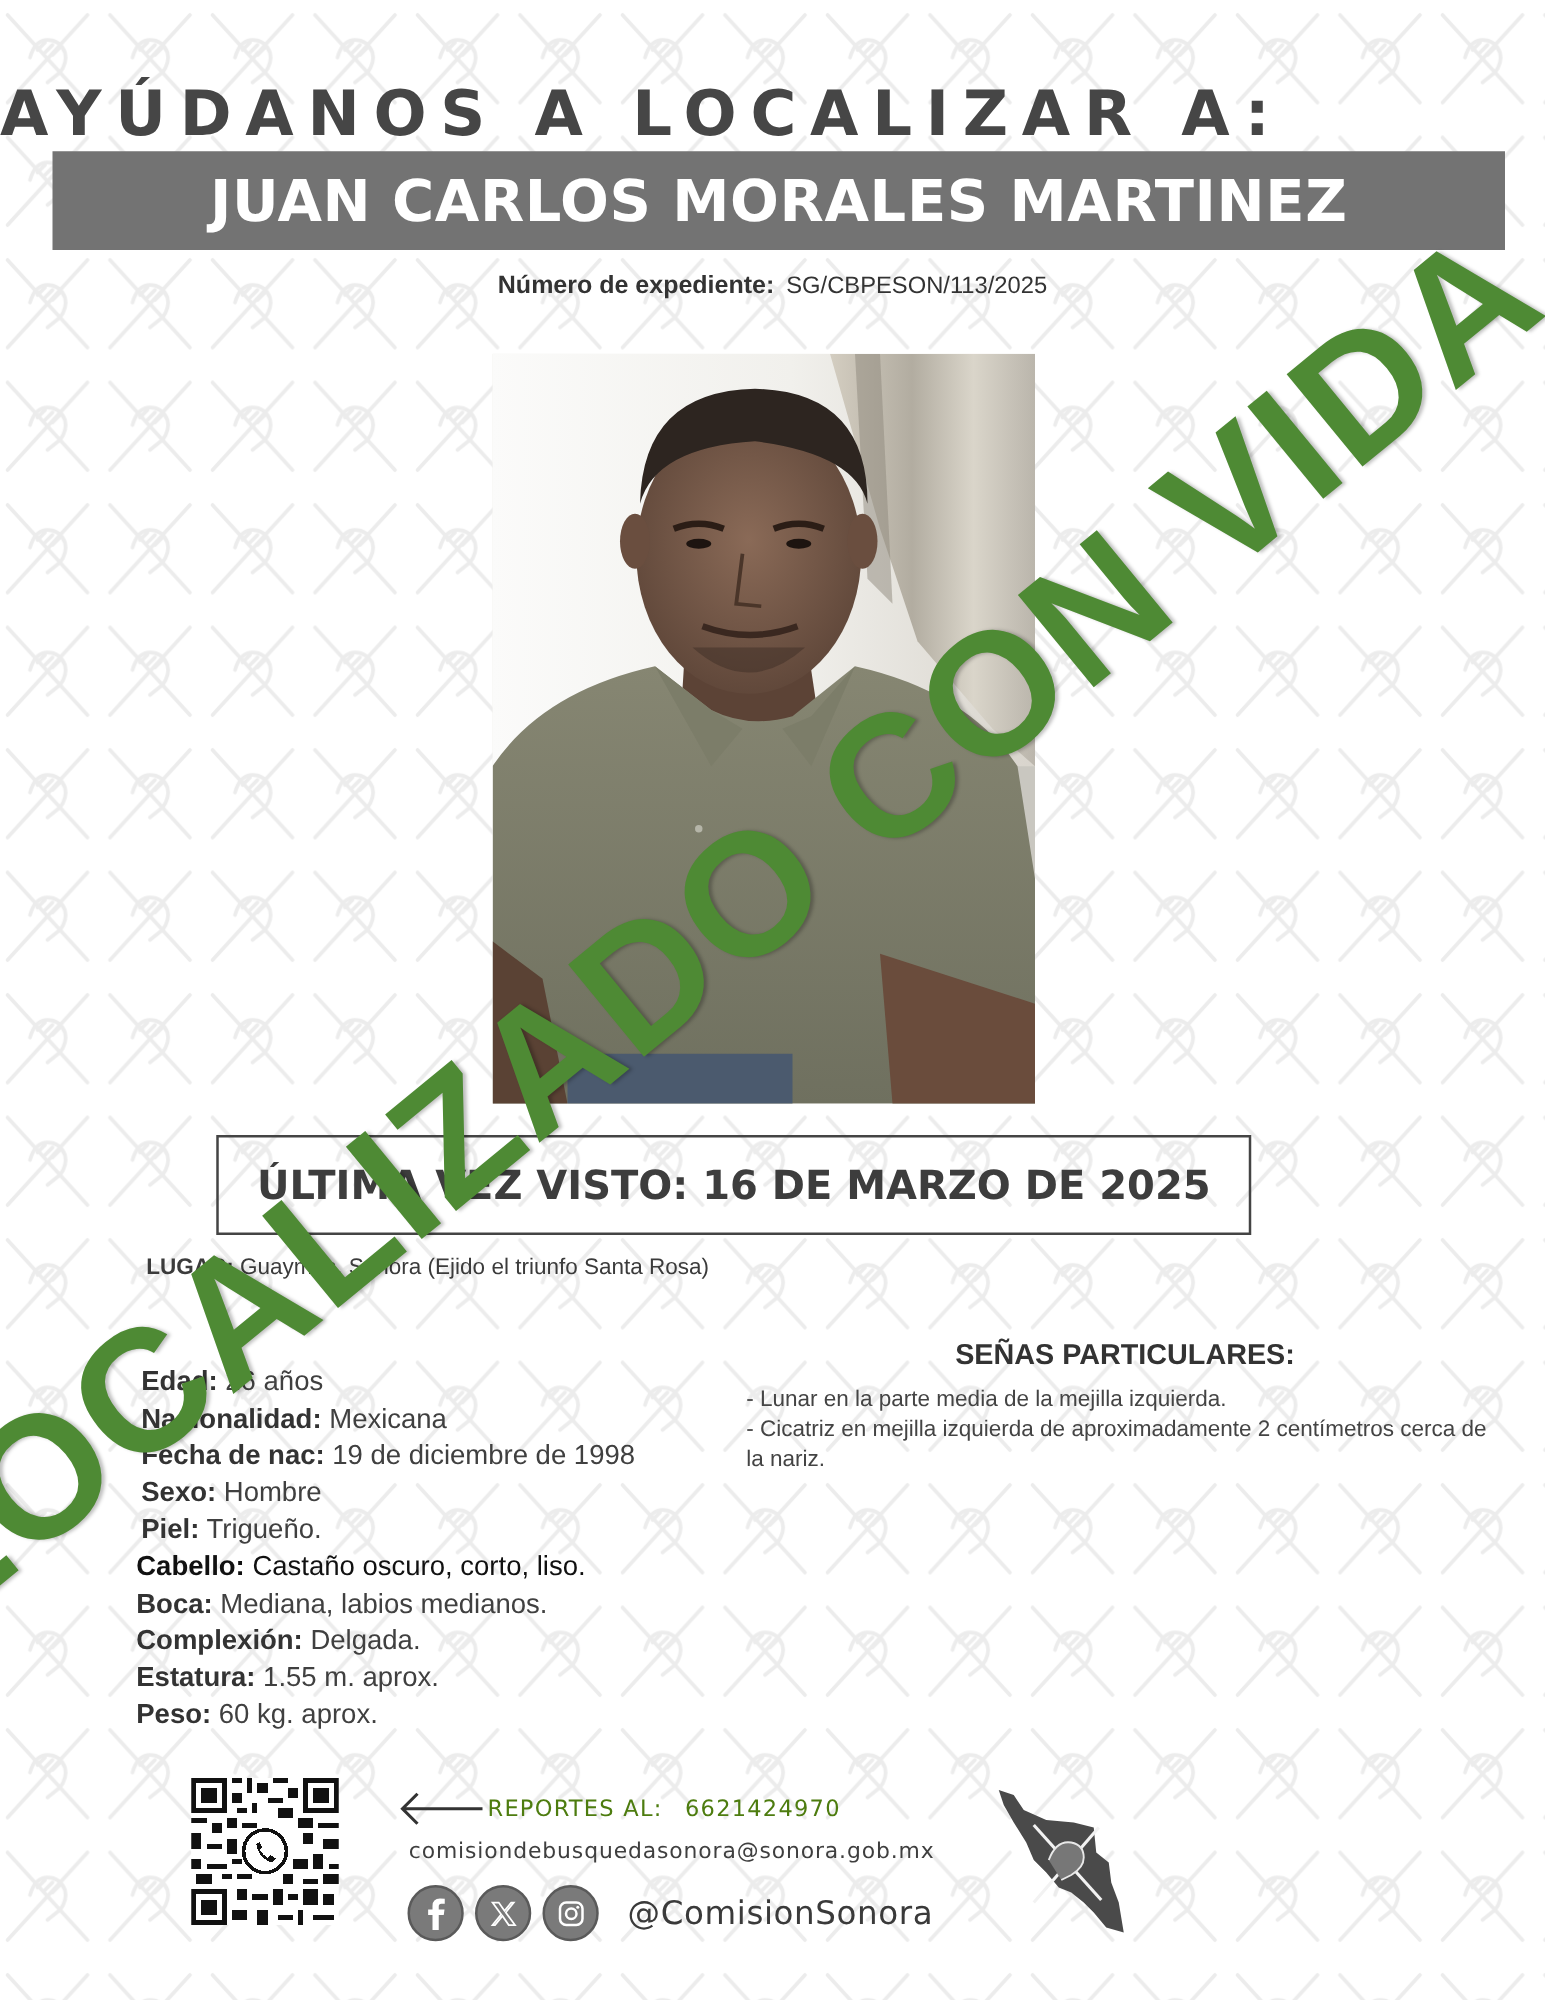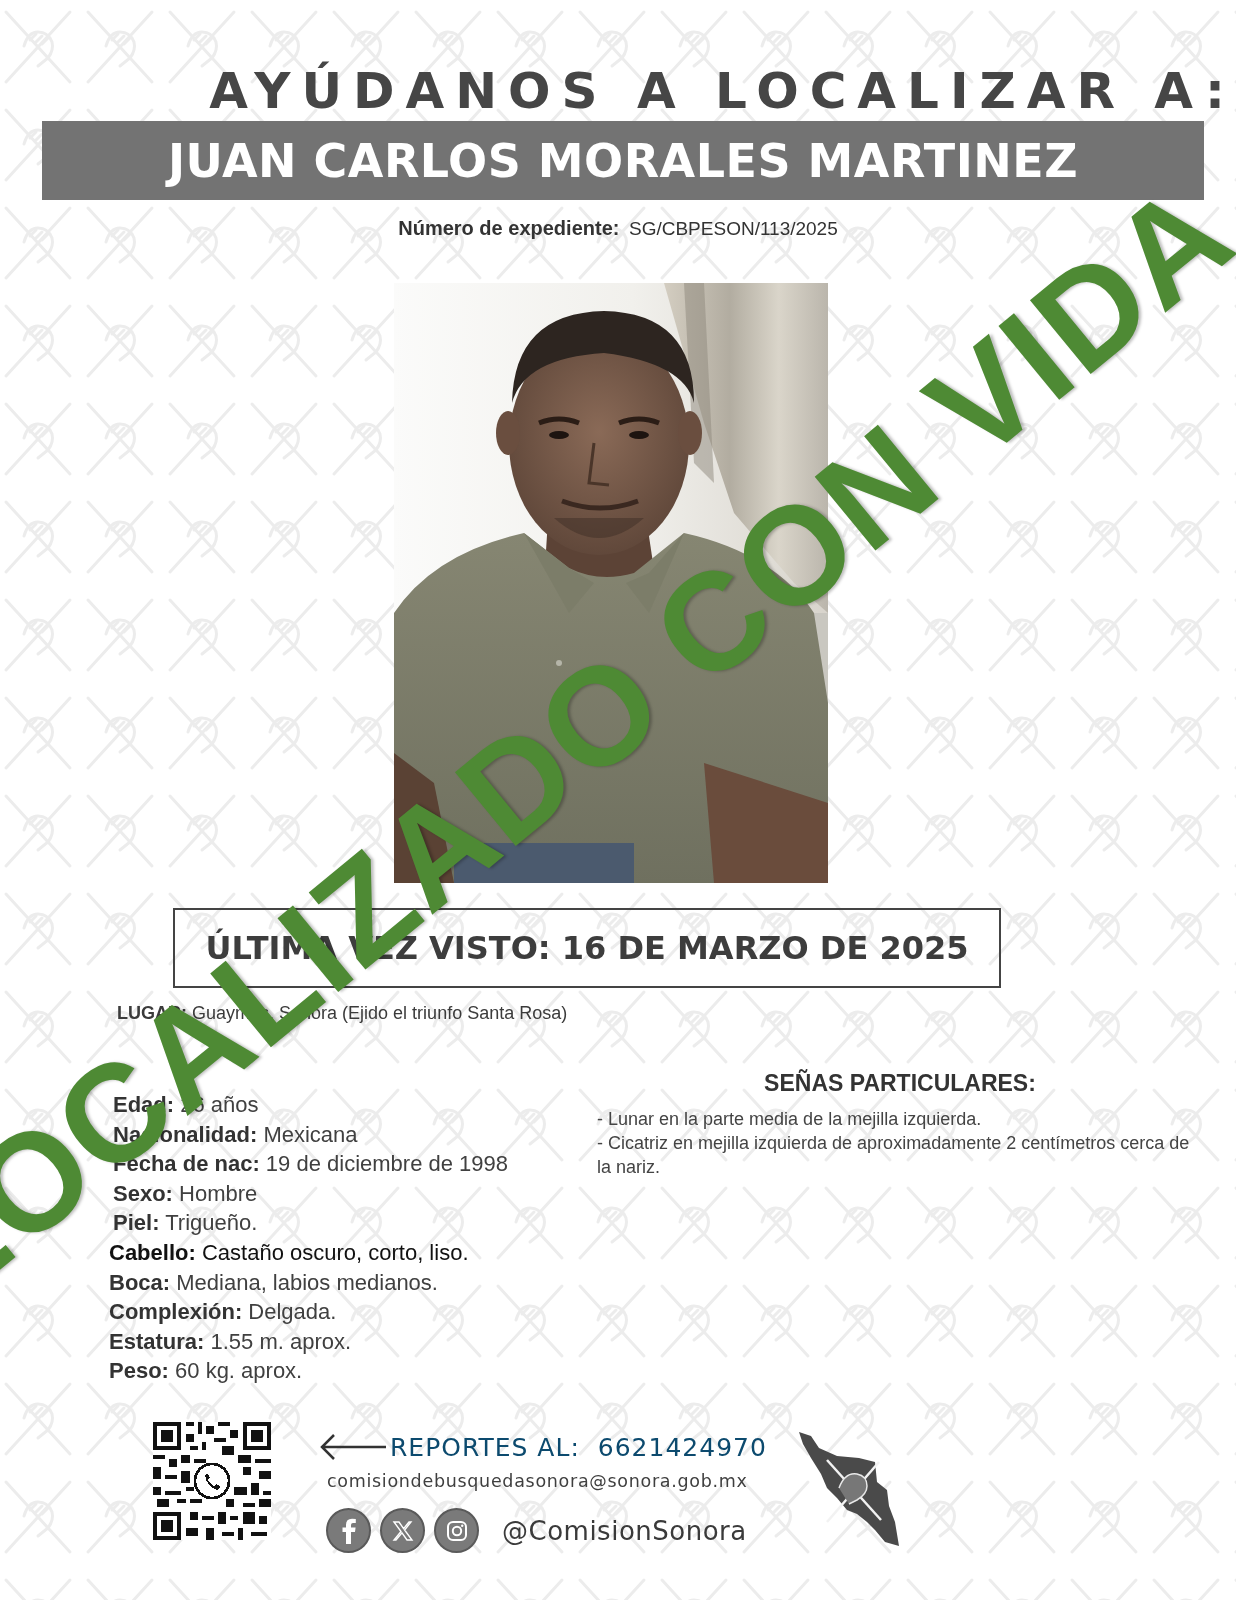--- a/index.html
+++ b/index.html
@@ -11,21 +11,21 @@
     color: #3a3a3a;
   }
   .bg-pattern {
     position: absolute; inset: 0; z-index: 0;
     pointer-events: none;
   }
   .page { position: absolute; inset: 0; z-index: 1; }
 
   .headline {
     position: absolute; left: 0; width: 1236px; top: 62px;
-    text-align: right;
+    text-align: left;
     font-family: "DejaVu Sans", sans-serif;
     font-weight: bold;
     font-size: 50px;
     letter-spacing: 11px;
     color: #464646;
   }
   .name-band {
     position: absolute; left: 42px; top: 121px; width: 1162px; height: 79px;
     background: #737373;
     display: flex; align-items: center; justify-content: center;
@@ -90,21 +90,21 @@
     font-size: 18px; color: #444; line-height: 24px;
   }
 
   .qr {
     position: absolute; left: 153px; top: 1422px; width: 118px; height: 118px;
   }
   .reportes {
     position: absolute; left: 318px; top: 1432px;
     display: flex; align-items: center;
     font-family: "DejaVu Sans", sans-serif;
-    font-size: 25px; color: #0c4a6e; letter-spacing: 1px;
+    font-size: 18px; color: #4d7c0f; letter-spacing: 1px;
   }
   .reportes .arrow { width: 70px; height: 30px; margin-right: 2px; }
   .reportes .label { margin-right: 18px; font-weight: normal; }
   .email {
     position: absolute; left: 327px; top: 1471px;
     font-family: "DejaVu Sans", sans-serif;
     font-size: 17.5px; color: #3f3f3f; letter-spacing: 0.7px;
   }
   .social {
     position: absolute; left: 326px; top: 1508px;

